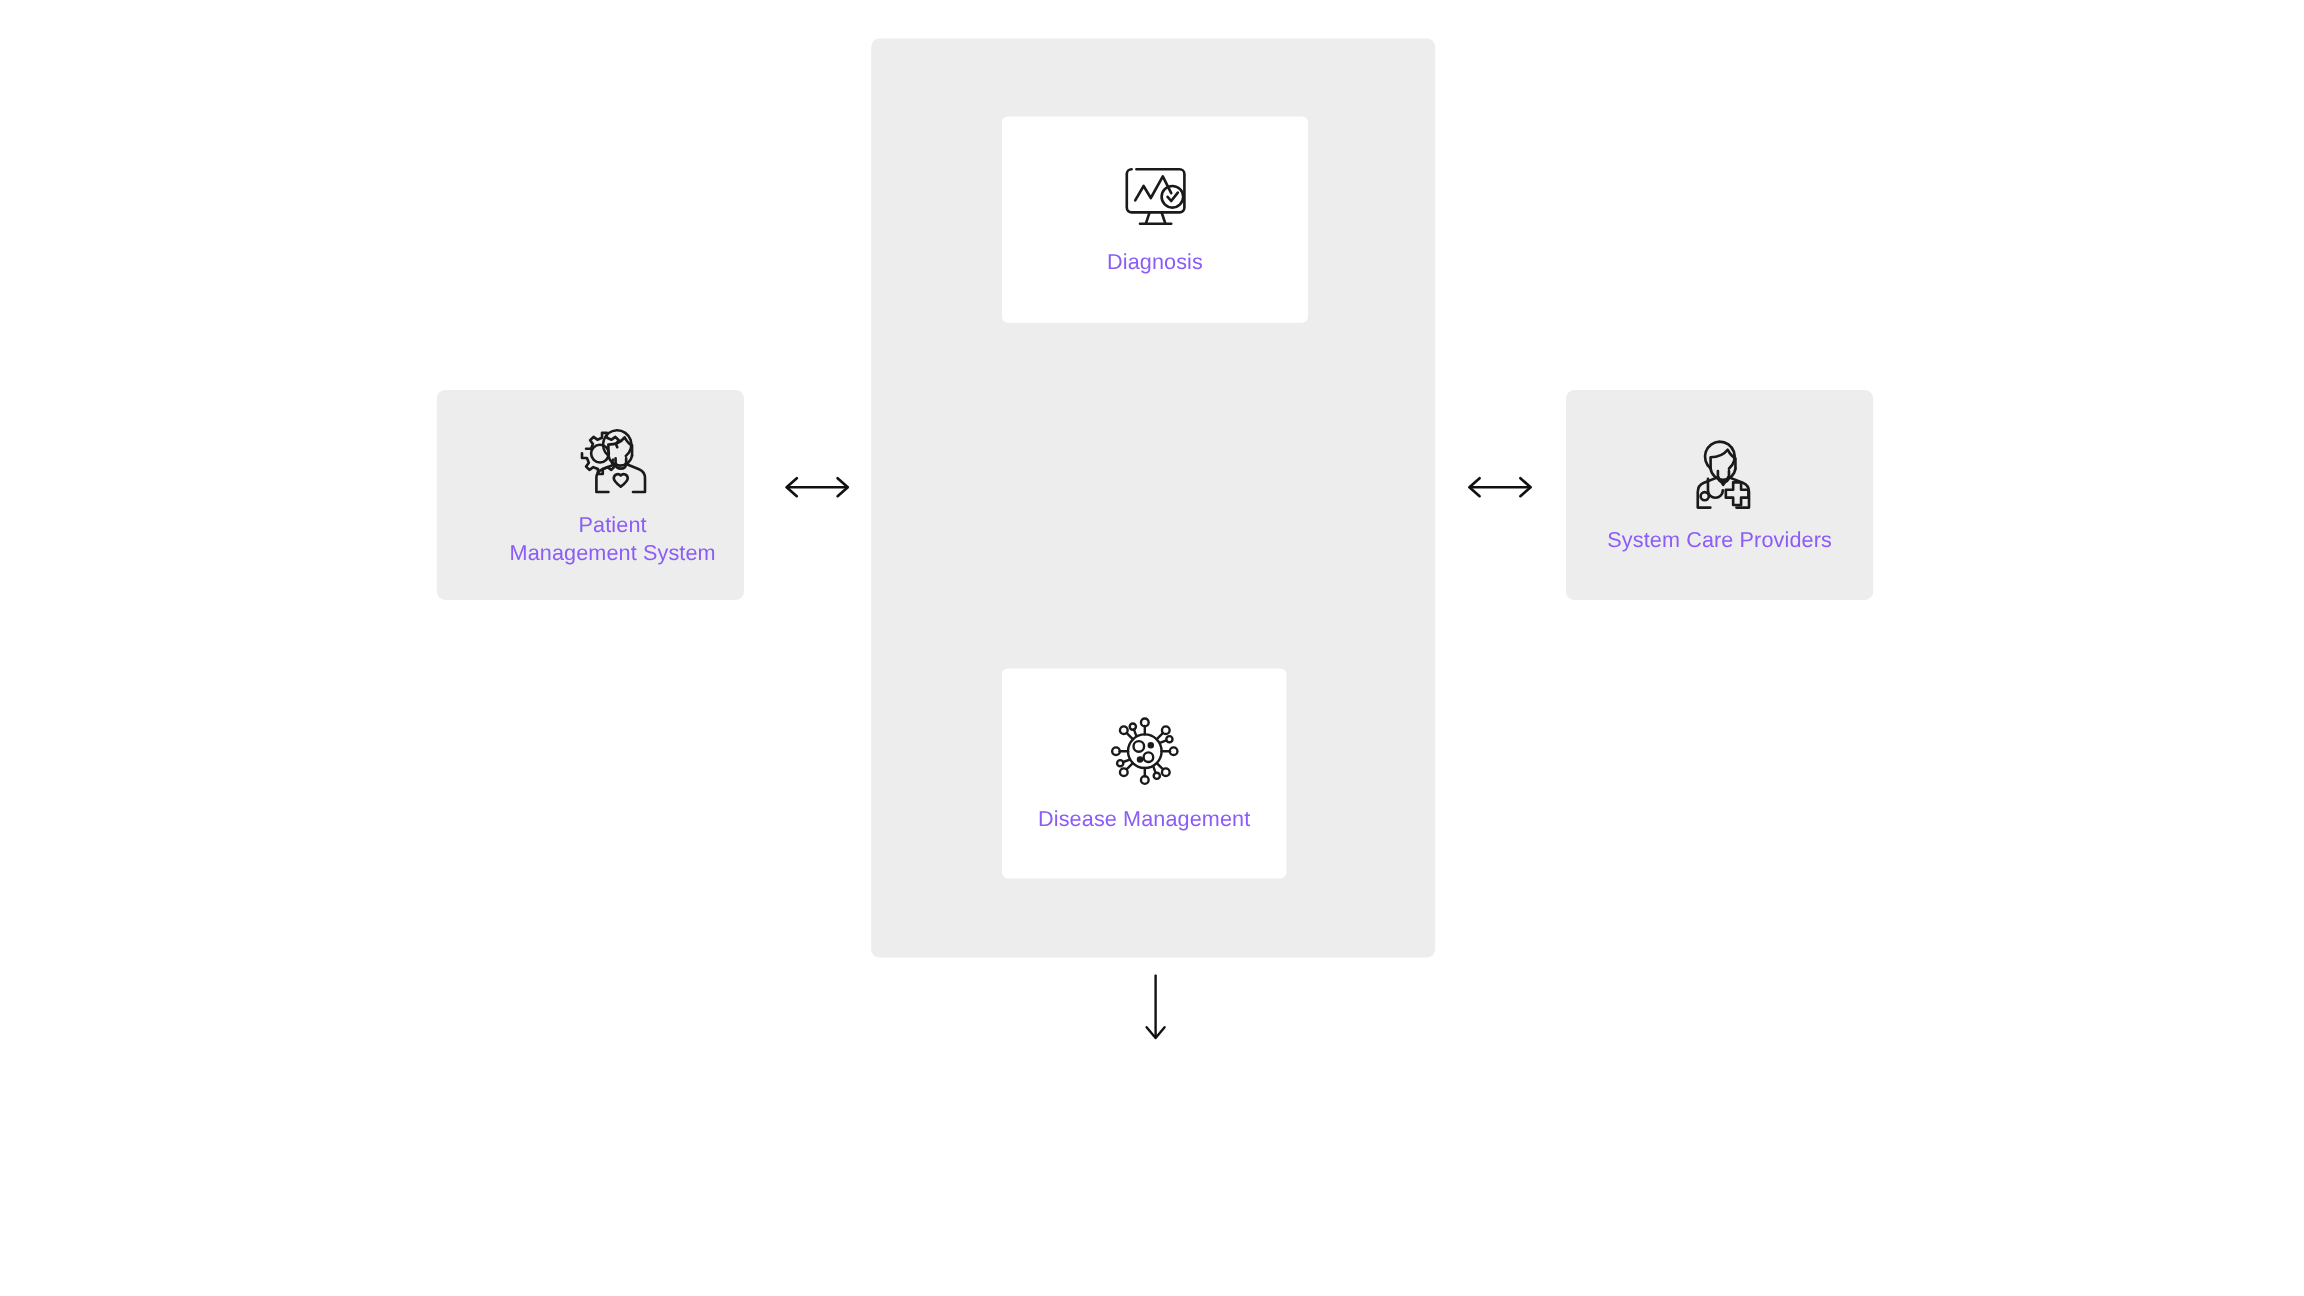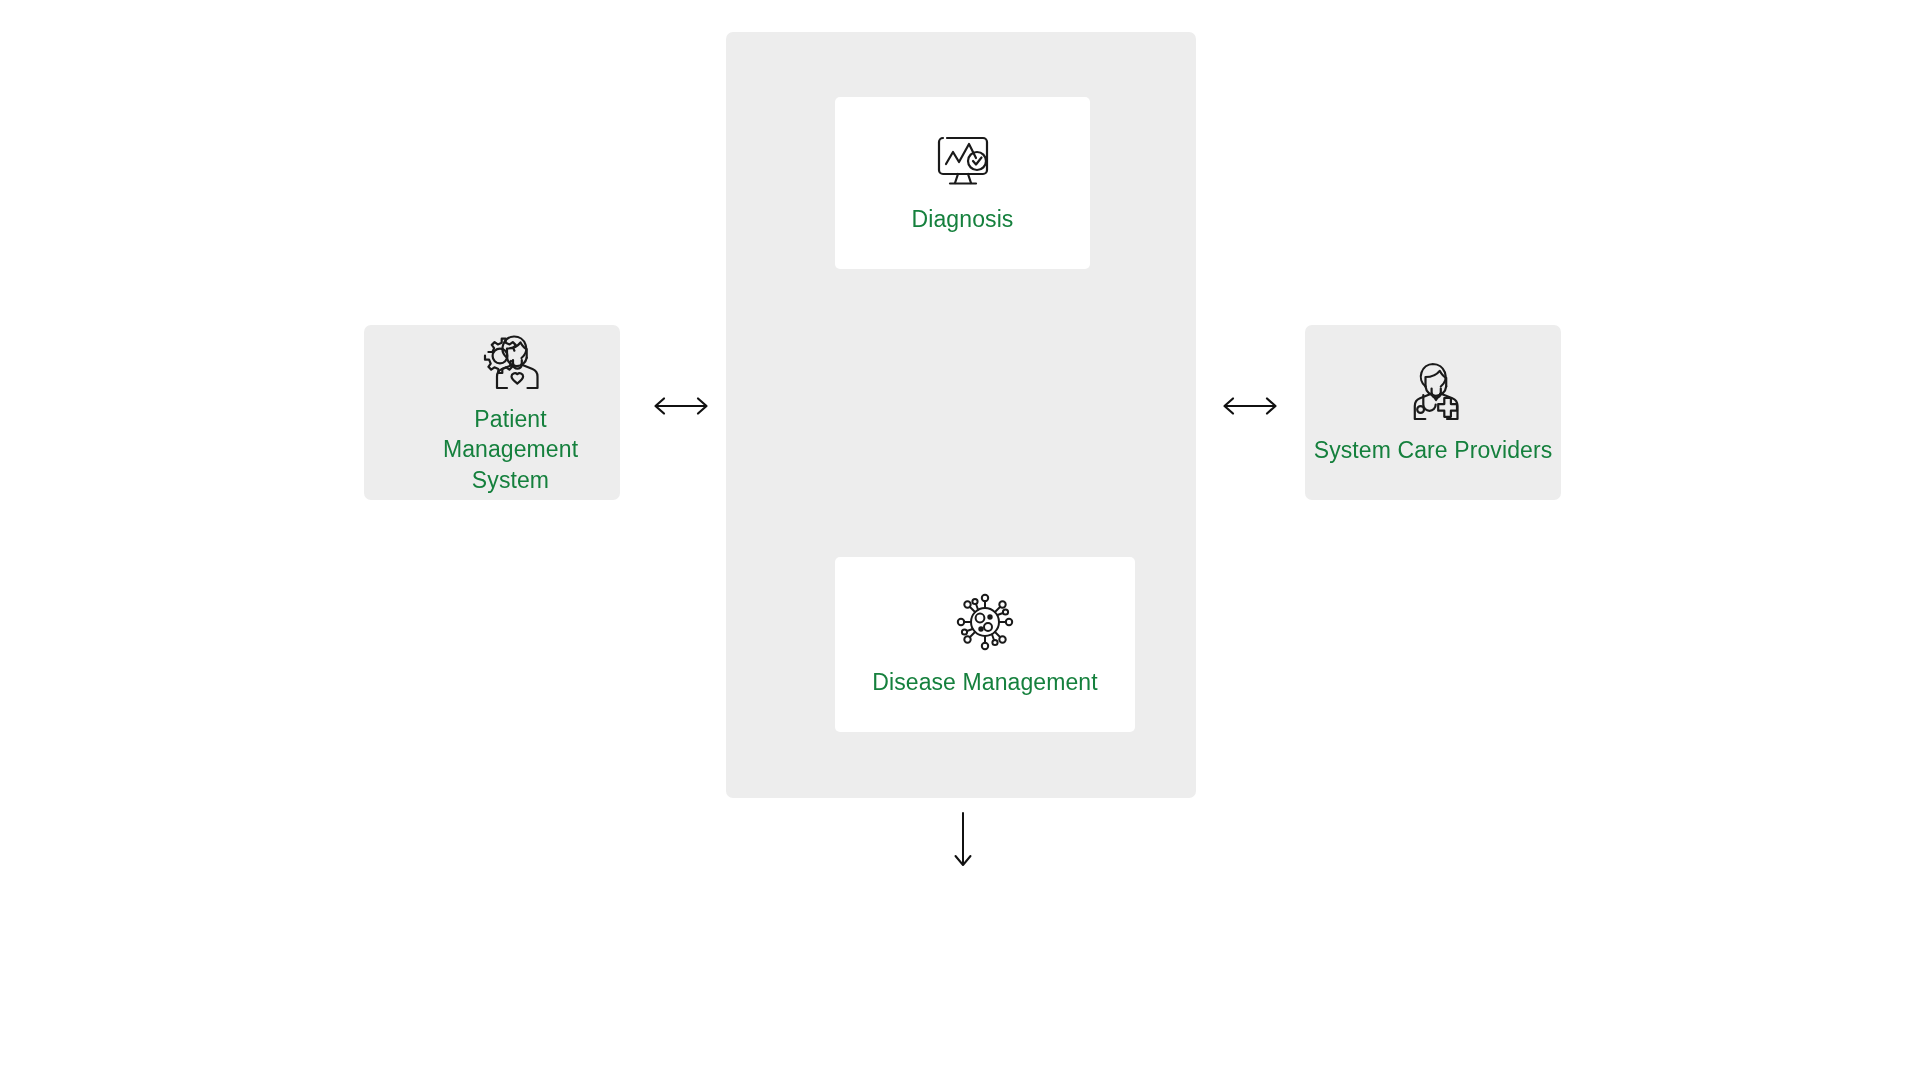--- a/index.html
+++ b/index.html
@@ -49,23 +49,23 @@
     justify-content: center;
   }
 
   .icon-wrap {
     display: flex;
     align-items: center;
     justify-content: center;
   }
   .label {
     text-align: center;
-    font-size: 23px;
+    font-size: 18px;
     line-height: 1.32;
-    color: #15803d;
+    color: #8b5cf6;
     letter-spacing: 0.1px;
     white-space: pre-line;
     font-weight: 400;
   }
 
   
   .arrow {
     position: absolute;
     color: #111111;
     display: flex;
@@ -75,21 +75,21 @@
 
   
   #pms-box      { left: 364px; top: 325px;  width: 256px; height: 175px; padding-left: 37px; }
   #hcp-box      { left: 1305px; top: 325px; width: 256px; height: 175px; }
   #payors-box   { left: 835px;  top: 880px; width: 255px; height: 180px; }
 
   #core-panel   { left: 726px;  top: 32px;  width: 470px; height: 766px; }
 
   #card-diagnosis { left: 835px; top: 97px;  width: 255px; height: 172px; }
   #card-treatment { left: 835px; top: 325px; width: 255px; height: 175px; }
-  #card-disease   { left: 835px; top: 557px; width: 300px; height: 175px; }
+  #card-disease   { left: 835px; top: 557px; width: 237px; height: 175px; }
 
   #arrow-left   { left: 636px;  top: 386px; width: 90px; height: 40px; }
   #arrow-right  { left: 1205px; top: 386px; width: 90px; height: 40px; }
   #arrow-down   { left: 935px;  top: 805px; width: 56px; height: 70px; }
 
   .card-icon { margin-bottom: 14px; }
   .box-icon  { margin-bottom: 12px; }
 </style>
 </head>
 <body>

